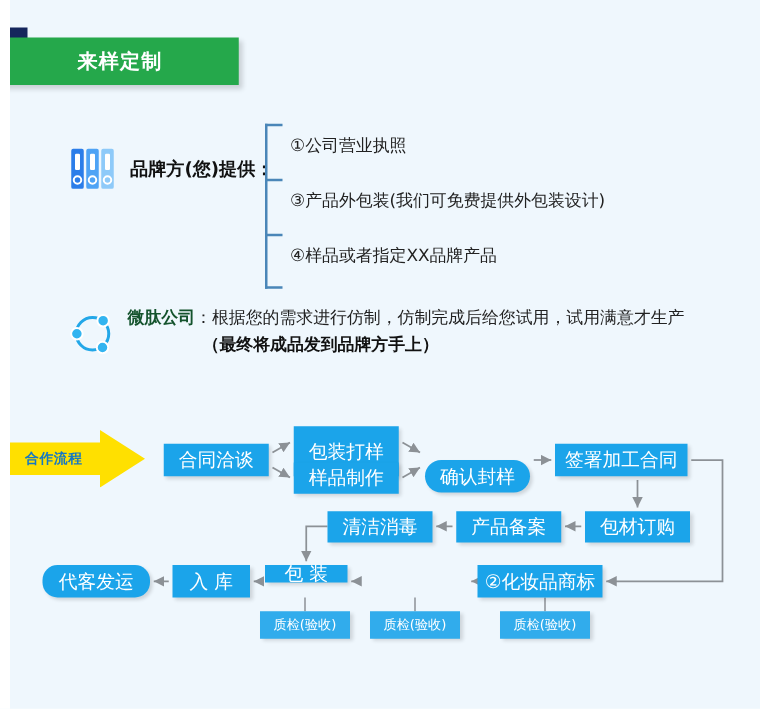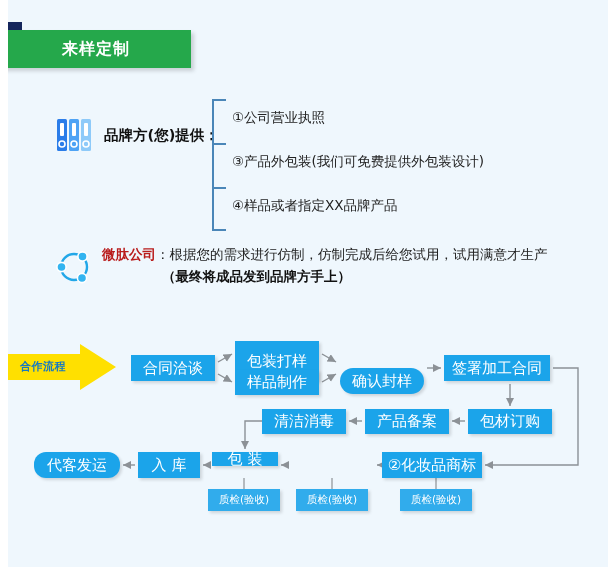--- a/index.html
+++ b/index.html
@@ -94,21 +94,21 @@
   #company-row {
     position: absolute; left: 54px; top: 243px;
     display: flex; align-items: flex-start;
   }
   .mol-icon { width: 40px; height: 40px; flex: 0 0 auto; margin-top: 4px; }
   #company-text { margin-left: 8px; }
   #company-line1 {
     font-size: 13.5px; color: #222222; white-space: nowrap;
     line-height: 22px;
   }
-  #company-name { font-weight: bold; color: #b91c1c; }
+  #company-name { font-weight: bold; color: #14532d; }
   #company-line2 {
     font-size: 13.5px; font-weight: bold; color: #111111;
     line-height: 22px; margin-left: 60px; white-space: nowrap;
   }
 
   
   #flow-arrow {
     position: absolute; left: 8px; top: 344px;
     width: 108px; height: 46px;
   }

